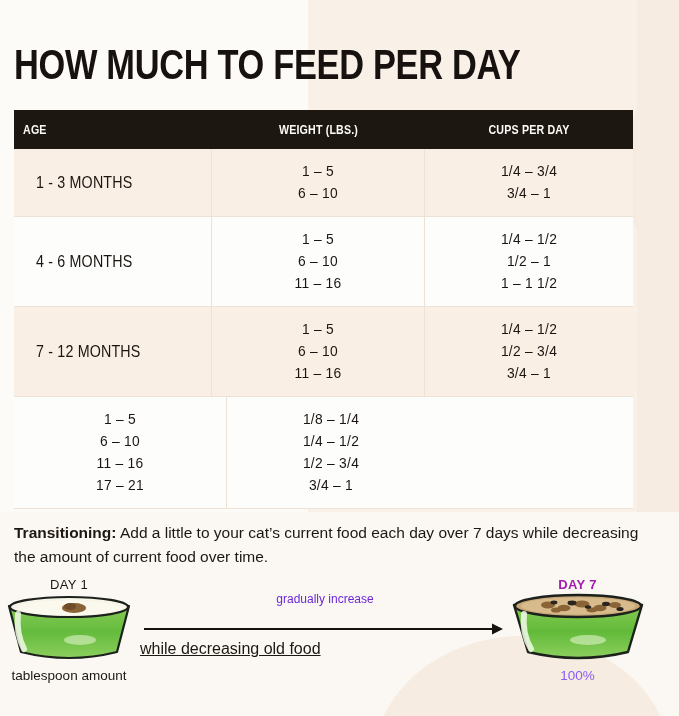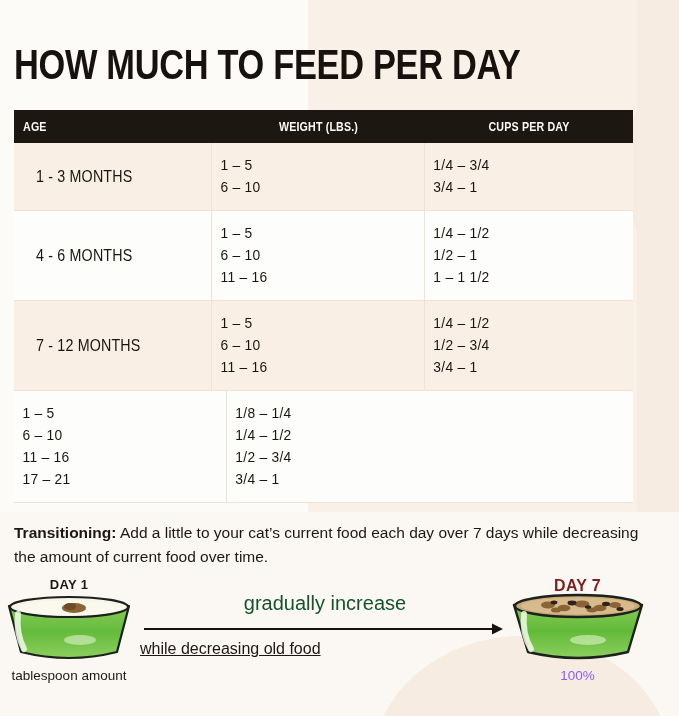--- a/index.html
+++ b/index.html
@@ -73,21 +73,21 @@
 
   
   .table {
     position: absolute;
     left: 14px; top: 110px;
     width: 619px;
   }
   .thead {
     display: flex;
     background: #1d1712;
-    height: 33px;
+    height: 39px;
     align-items: center;
     justify-content: space-between;
   }
   .th {
     font-size: 13px;
     font-weight: 700;
     color: #fdfbf7;
     letter-spacing: 0.2px;
     transform: scaleX(0.82);
   }
@@ -125,20 +125,21 @@
     width: 213px;
     border-right: 1px solid #ece2d6;
     box-sizing: border-box;
   }
   .trow .cell-cups {
     width: 208px;
     box-sizing: border-box;
   }
   .vlist {
     padding: 11px 0 12px;
+    text-align: center;
   }
   .vlist span {
     display: block;
     font-size: 15px;
     line-height: 22px;
     color: #1b1511;
     letter-spacing: 0.3px;
     transform: scaleX(0.92);
   }
 
@@ -155,32 +156,32 @@
 
   
   .diagram { position: absolute; left: 0; top: 570px; width: 679px; height: 146px; }
 
   .day1-label {
     position: absolute;
     left: 8px; top: 577px;
     width: 122px;
     text-align: center;
     font-size: 13px;
-    font-weight: 700;
+    font-weight: 400;
     color: #1d1711;
     letter-spacing: 0.3px;
   }
   .day7-label {
     position: absolute;
     left: 515px; top: 577px;
     width: 125px;
     text-align: center;
-    font-size: 16px;
+    font-size: 13px;
     font-weight: 700;
-    color: #7f1d1d;
+    color: #a21caf;
     letter-spacing: 0.3px;
   }
   .day1-cap {
     position: absolute;
     left: 4px; top: 668px;
     width: 130px;
     text-align: center;
     font-size: 13.5px;
     color: #1d1711;
   }
@@ -193,22 +194,22 @@
     color: #8b5cf6;
   }
 
   .bowl1 { position: absolute; left: 4px; top: 592px; }
   .bowl7 { position: absolute; left: 508px; top: 588px; }
 
   .arrow-wrap { position: absolute; left: 140px; top: 592px; width: 370px; height: 72px; }
   .arrow-top {
     position: absolute; top: 0; left: 0; width: 370px;
     text-align: center;
-    font-size: 20px;
-    color: #14532d;
+    font-size: 12px;
+    color: #6d28d9;
   }
   .arrow-bot {
     position: absolute; top: 48px; left: 0; width: 370px;
     text-align: left;
     font-size: 16px;
     color: #1d1711;
     text-decoration: underline;
   }
   .arrow-line { position: absolute; top: 30px; left: 4px; }
 </style>

